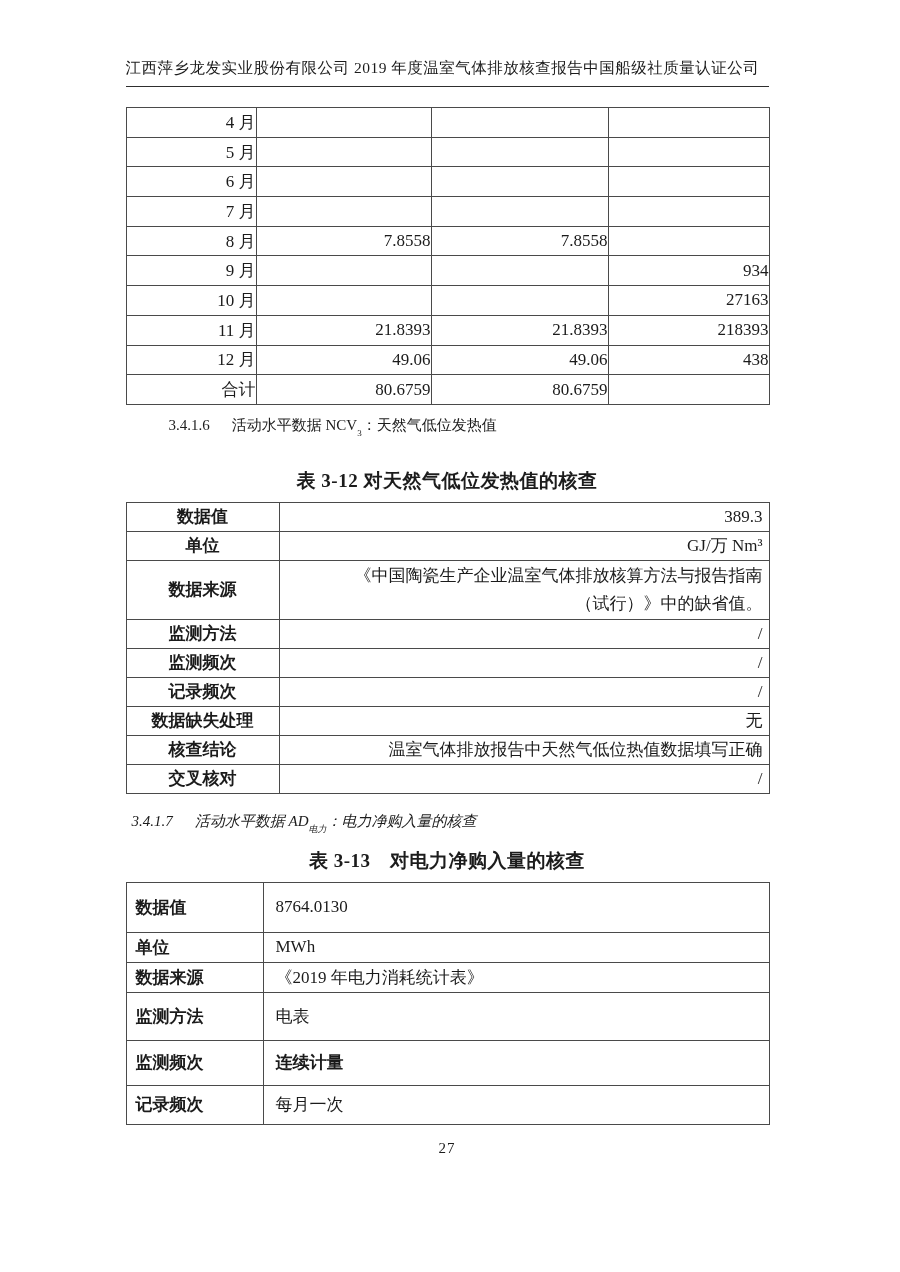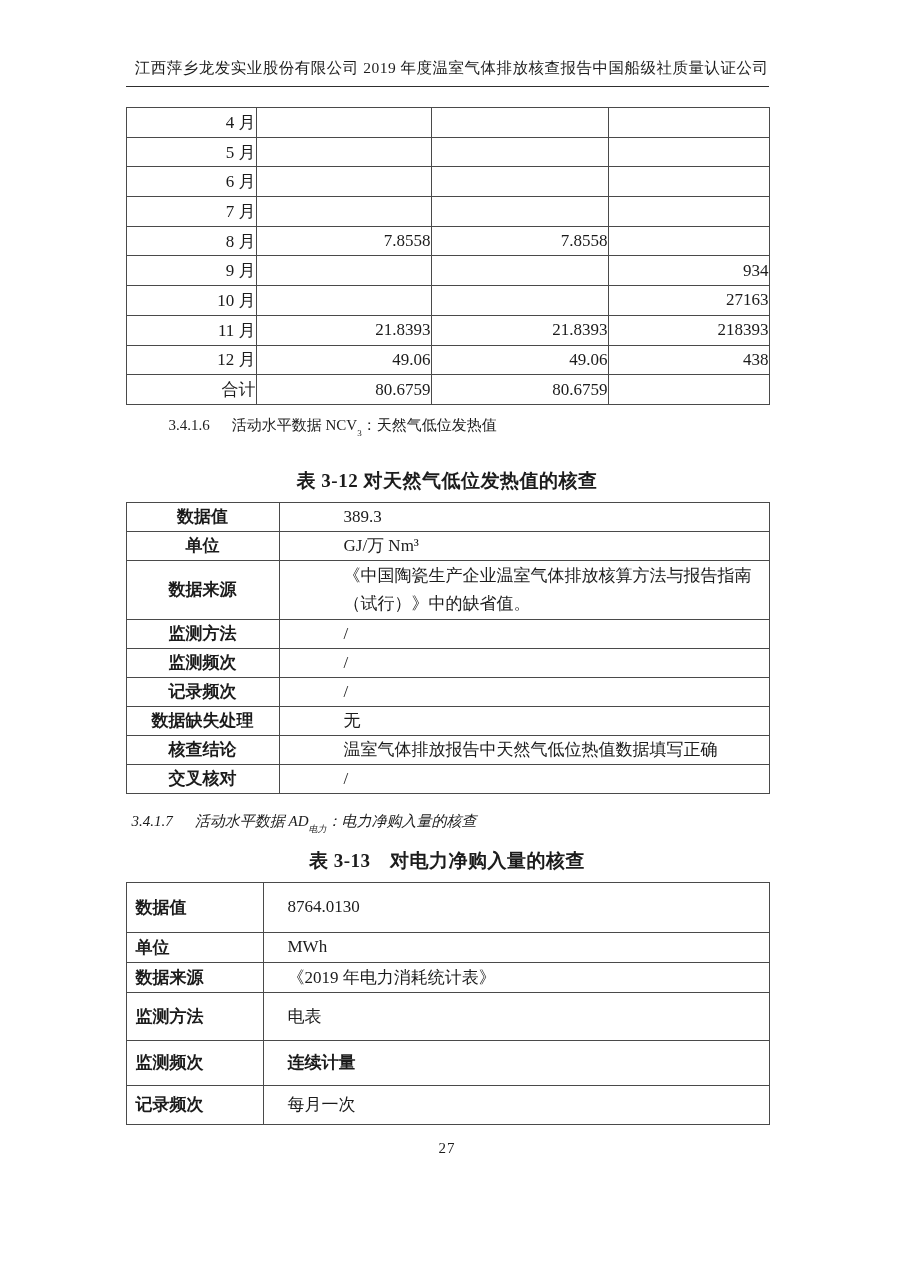--- a/index.html
+++ b/index.html
@@ -9,21 +9,21 @@
     font-family:"Liberation Serif","DejaVu Serif",serif;
     color:#1c1c1c;
     position:relative;
     overflow:hidden;
   }
   .page { width:643px; margin:0 auto; padding-left:0; position:relative; left:-3px; }
 
   
   .doc-header {
     margin-top:58px;
-    text-align:right;
+    text-align:left;
     font-size:15.5px;
     letter-spacing:0.5px;
     padding-bottom:7px;
     border-bottom:1.5px solid #2e2e2e;
     white-space:nowrap;
   }
 
   
   table.t { border-collapse:collapse; width:643px; table-layout:fixed; }
   table.t td {
@@ -49,27 +49,27 @@
     margin-top:32px;
     text-align:center;
     font-size:19px;
     font-weight:bold;
     letter-spacing:0.5px;
   }
 
   
   table.t312 { margin-top:8px; }
   table.t312 td.lbl { font-weight:bold; text-align:center; }
-  table.t312 td.val { text-align:left; padding-left:64px; padding-right:6px; line-height:28px; }
+  table.t312 td.val { text-align:right; padding-left:44px; padding-right:6px; line-height:28px; }
   tr.h29 td { height:29px; } tr.h59 td { height:59px; } tr.h28 td { height:28px; }
 
   
   table.t313 { margin-top:8px; }
   table.t313 td.lbl { font-weight:bold; text-align:left; padding-left:9px; }
-  table.t313 td.val { text-align:left; padding-left:24px; }
+  table.t313 td.val { text-align:left; padding-left:12px; }
   tr.h50 td { height:50px; } tr.h30 td { height:30px; }
   tr.h48 td { height:48px; } tr.h45 td { height:45px;font-weight:bold; } tr.h39 td { height:39px; }
 
   .page-footer {
     margin-top:15px;
     text-align:center;
     font-size:15px;
     letter-spacing:1px;
   }
 </style>

